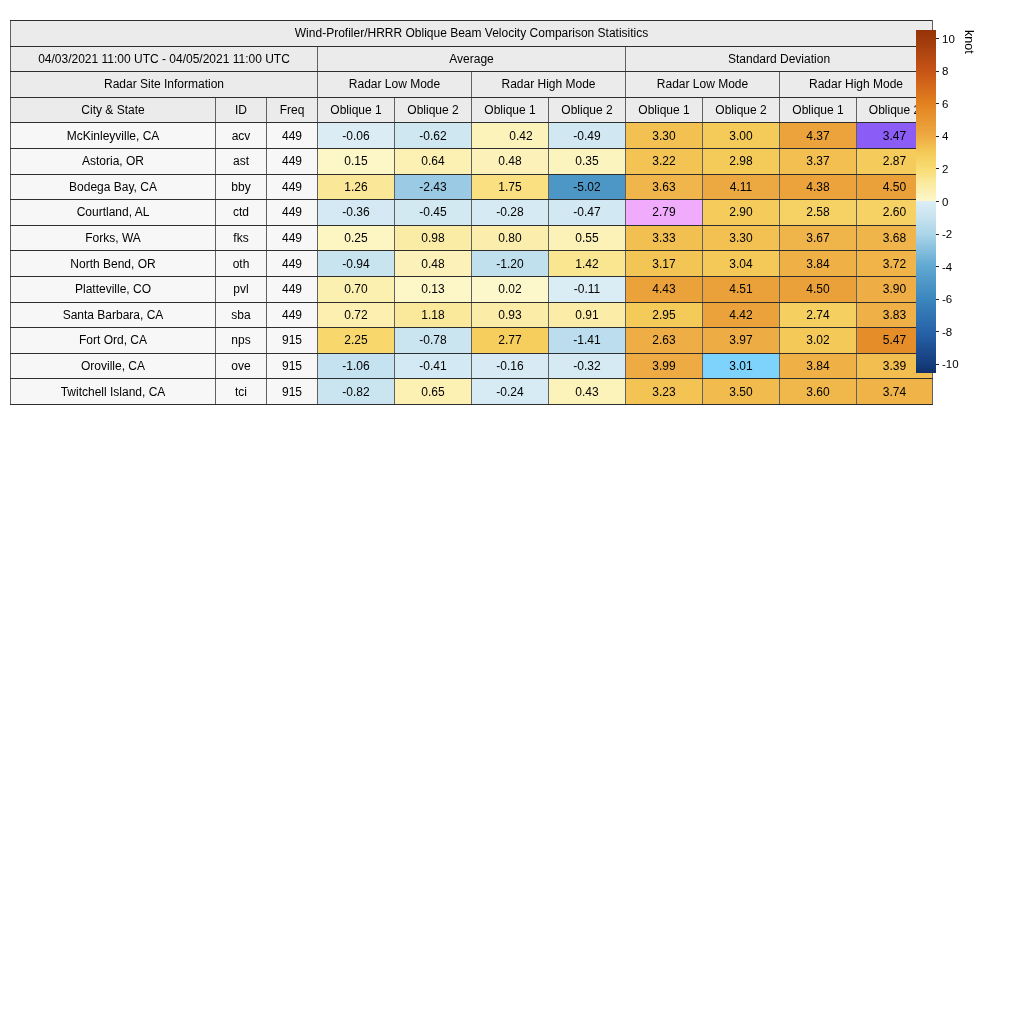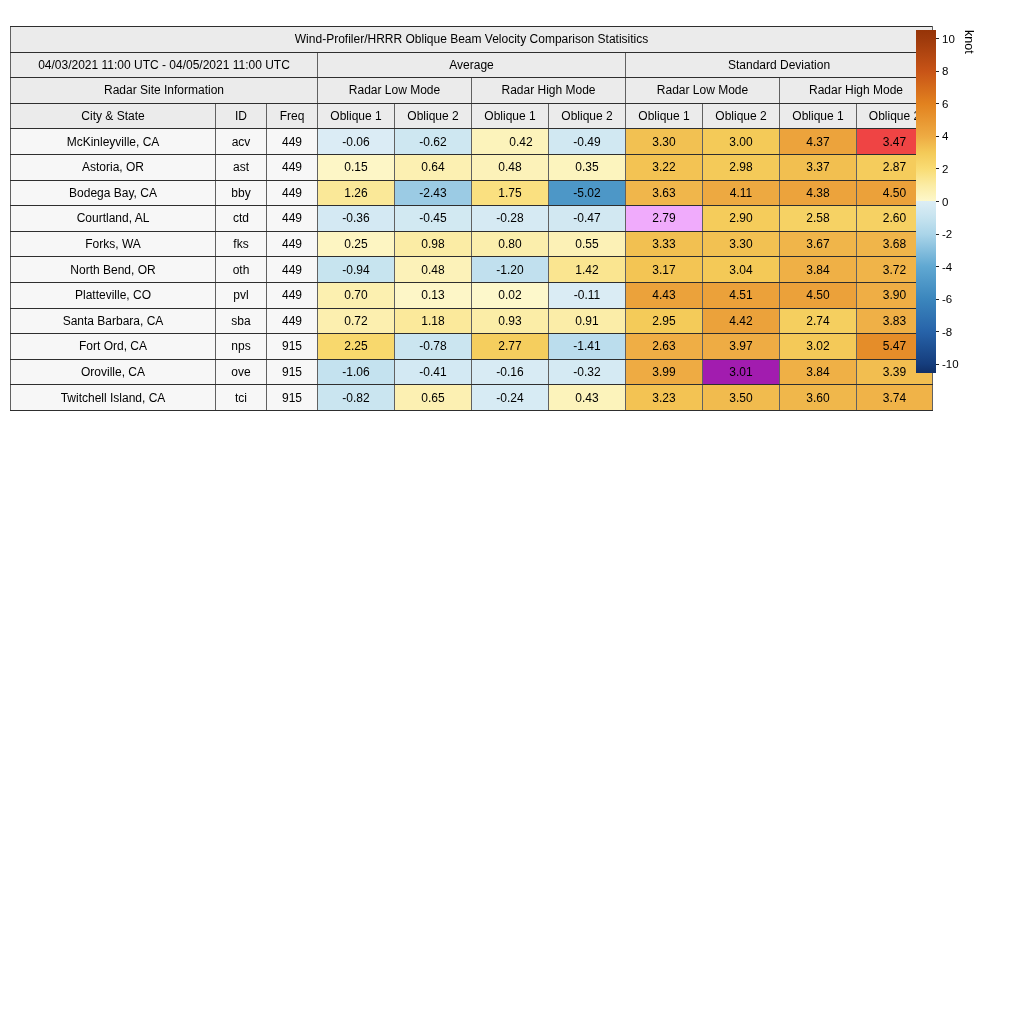--- a/index.html
+++ b/index.html
@@ -1,18 +1,18 @@
 <!DOCTYPE html>
 <html><head>
 <meta charset="utf-8">
 <style>
   html,body{margin:0;padding:0;background:#ffffff;}
   .page{position:relative;width:1024px;height:1024px;background:#ffffff;overflow:hidden;
         font-family:"Liberation Sans", sans-serif;color:#000;}
-  table.stats-table{position:absolute;left:10px;top:26px;width:922px;height:384px;
+  table.stats-table{position:absolute;left:10px;top:20px;width:922px;height:384px;
         border-collapse:collapse;table-layout:fixed;border:1px solid #000;}
   .stats-table td{border-left:1px solid #616161;border-right:1px solid #616161;
         border-top:1px solid #2e2e2e;border-bottom:1px solid #2e2e2e;
         text-align:center;vertical-align:middle;font-size:12px;line-height:1;
         padding:0;white-space:nowrap;overflow:hidden;}
   .stats-table tr{height:25.6px;}
   .hdr{background:#ebebeb;}
   .label-cell{background:#f7f7f7;}
   .title-cell{font-size:12.5px;}
   .colorbar{position:absolute;left:916px;top:30px;width:96px;height:343px;}
@@ -75,21 +75,21 @@
           <td class="label-cell">McKinleyville, CA</td>
           <td class="label-cell">acv</td>
           <td class="label-cell">449</td>
           <td class="val-cell" style="background-color: rgb(219, 236, 245);">-0.06</td>
           <td class="val-cell" style="background-color: rgb(206, 231, 241);">-0.62</td>
           <td class="val-cell" style="background-color: rgb(252, 243, 187); padding-left: 22px;">0.42</td>
           <td class="val-cell" style="background-color: rgb(209, 232, 242);">-0.49</td>
           <td class="val-cell" style="background-color: rgb(242, 193, 82);">3.30</td>
           <td class="val-cell" style="background-color: rgb(244, 202, 88);">3.00</td>
           <td class="val-cell" style="background-color: rgb(236, 163, 60);">4.37</td>
-          <td class="val-cell" style="background-color: #ef4444;">3.47</td>
+          <td class="val-cell" style="background-color: #8b5cf6;">3.47</td>
         </tr>
         <tr>
           <td class="label-cell">Astoria, OR</td>
           <td class="label-cell">ast</td>
           <td class="label-cell">449</td>
           <td class="val-cell" style="background-color: rgb(253, 246, 198);">0.15</td>
           <td class="val-cell" style="background-color: rgb(252, 240, 178);">0.64</td>
           <td class="val-cell" style="background-color: rgb(252, 242, 185);">0.48</td>
           <td class="val-cell" style="background-color: rgb(252, 244, 190);">0.35</td>
           <td class="val-cell" style="background-color: rgb(243, 195, 83);">3.22</td>
@@ -190,21 +190,21 @@
         </tr>
         <tr>
           <td class="label-cell">Oroville, CA</td>
           <td class="label-cell">ove</td>
           <td class="label-cell">915</td>
           <td class="val-cell" style="background-color: rgb(196, 226, 239);">-1.06</td>
           <td class="val-cell" style="background-color: rgb(211, 233, 243);">-0.41</td>
           <td class="val-cell" style="background-color: rgb(216, 235, 244);">-0.16</td>
           <td class="val-cell" style="background-color: rgb(213, 234, 243);">-0.32</td>
           <td class="val-cell" style="background-color: rgb(238, 171, 67);">3.99</td>
-          <td class="val-cell" style="background-color: #a21caf;">3.01</td>
+          <td class="val-cell" style="background-color: #7dd3fc;">3.01</td>
           <td class="val-cell" style="background-color: rgb(239, 176, 70);">3.84</td>
           <td class="val-cell" style="background-color: rgb(242, 190, 80);">3.39</td>
         </tr>
         <tr>
           <td class="label-cell">Twitchell Island, CA</td>
           <td class="label-cell">tci</td>
           <td class="label-cell">915</td>
           <td class="val-cell" style="background-color: rgb(202, 229, 240);">-0.82</td>
           <td class="val-cell" style="background-color: rgb(252, 240, 178);">0.65</td>
           <td class="val-cell" style="background-color: rgb(215, 235, 244);">-0.24</td>

